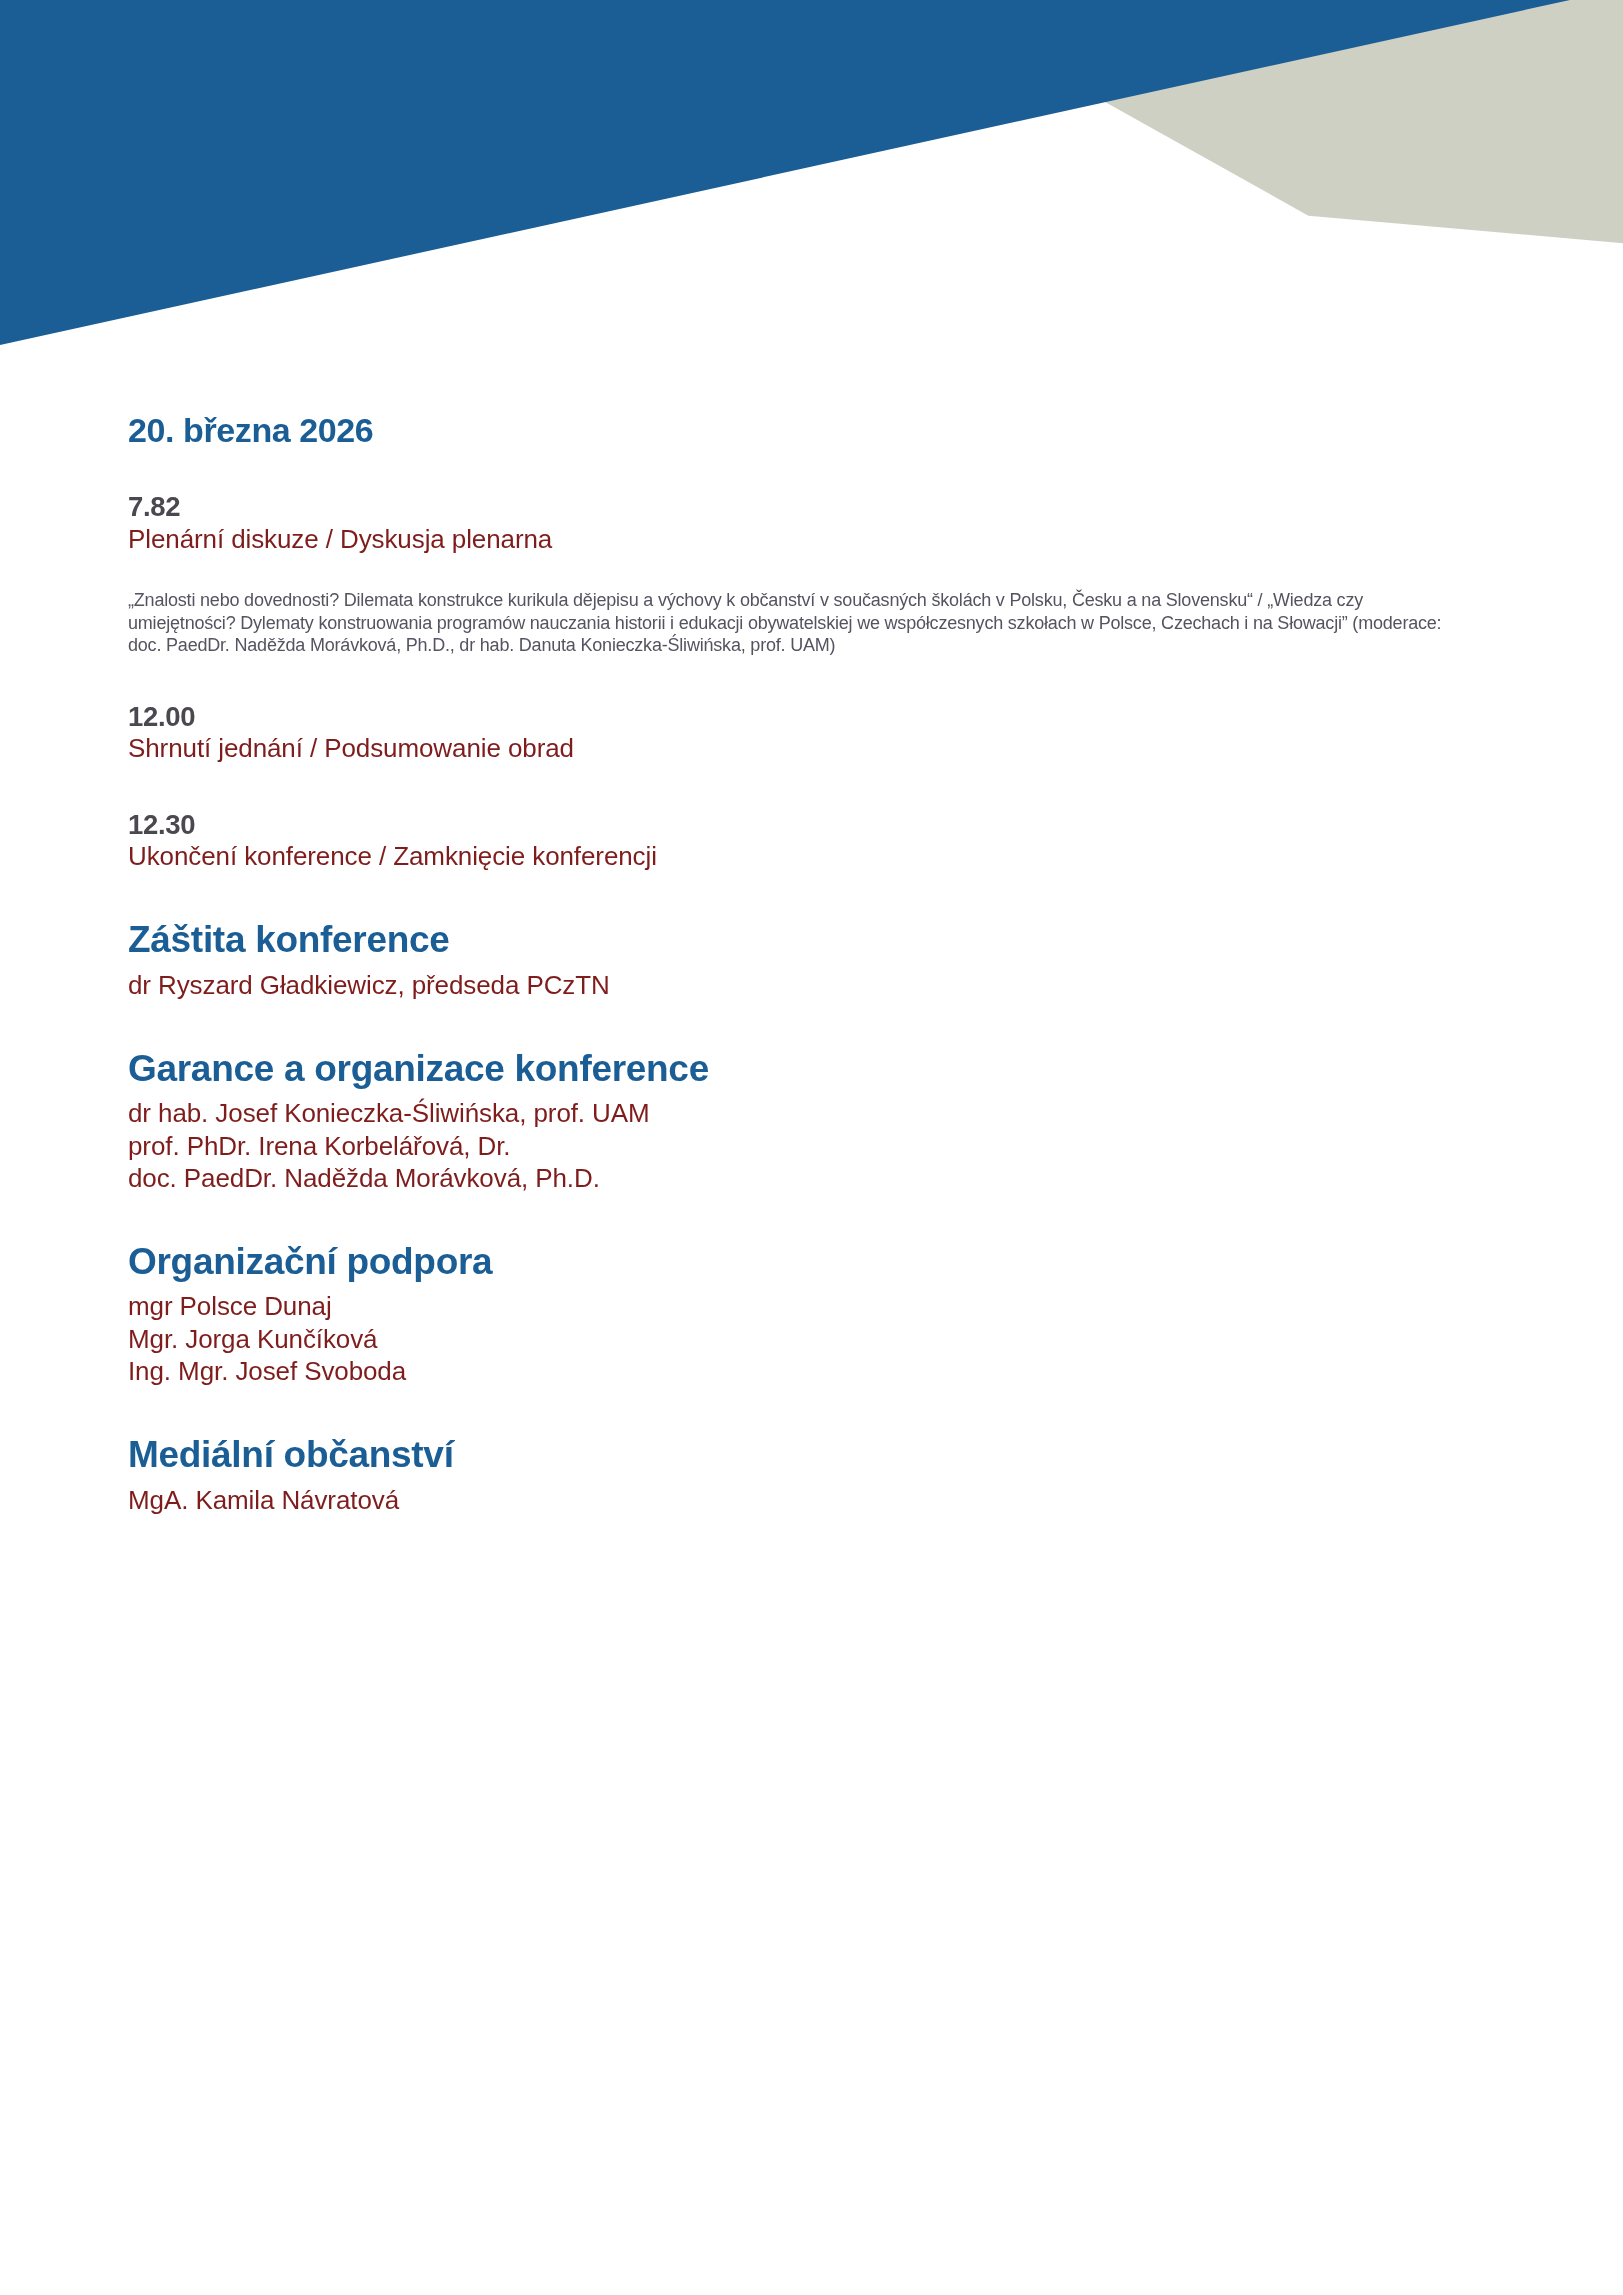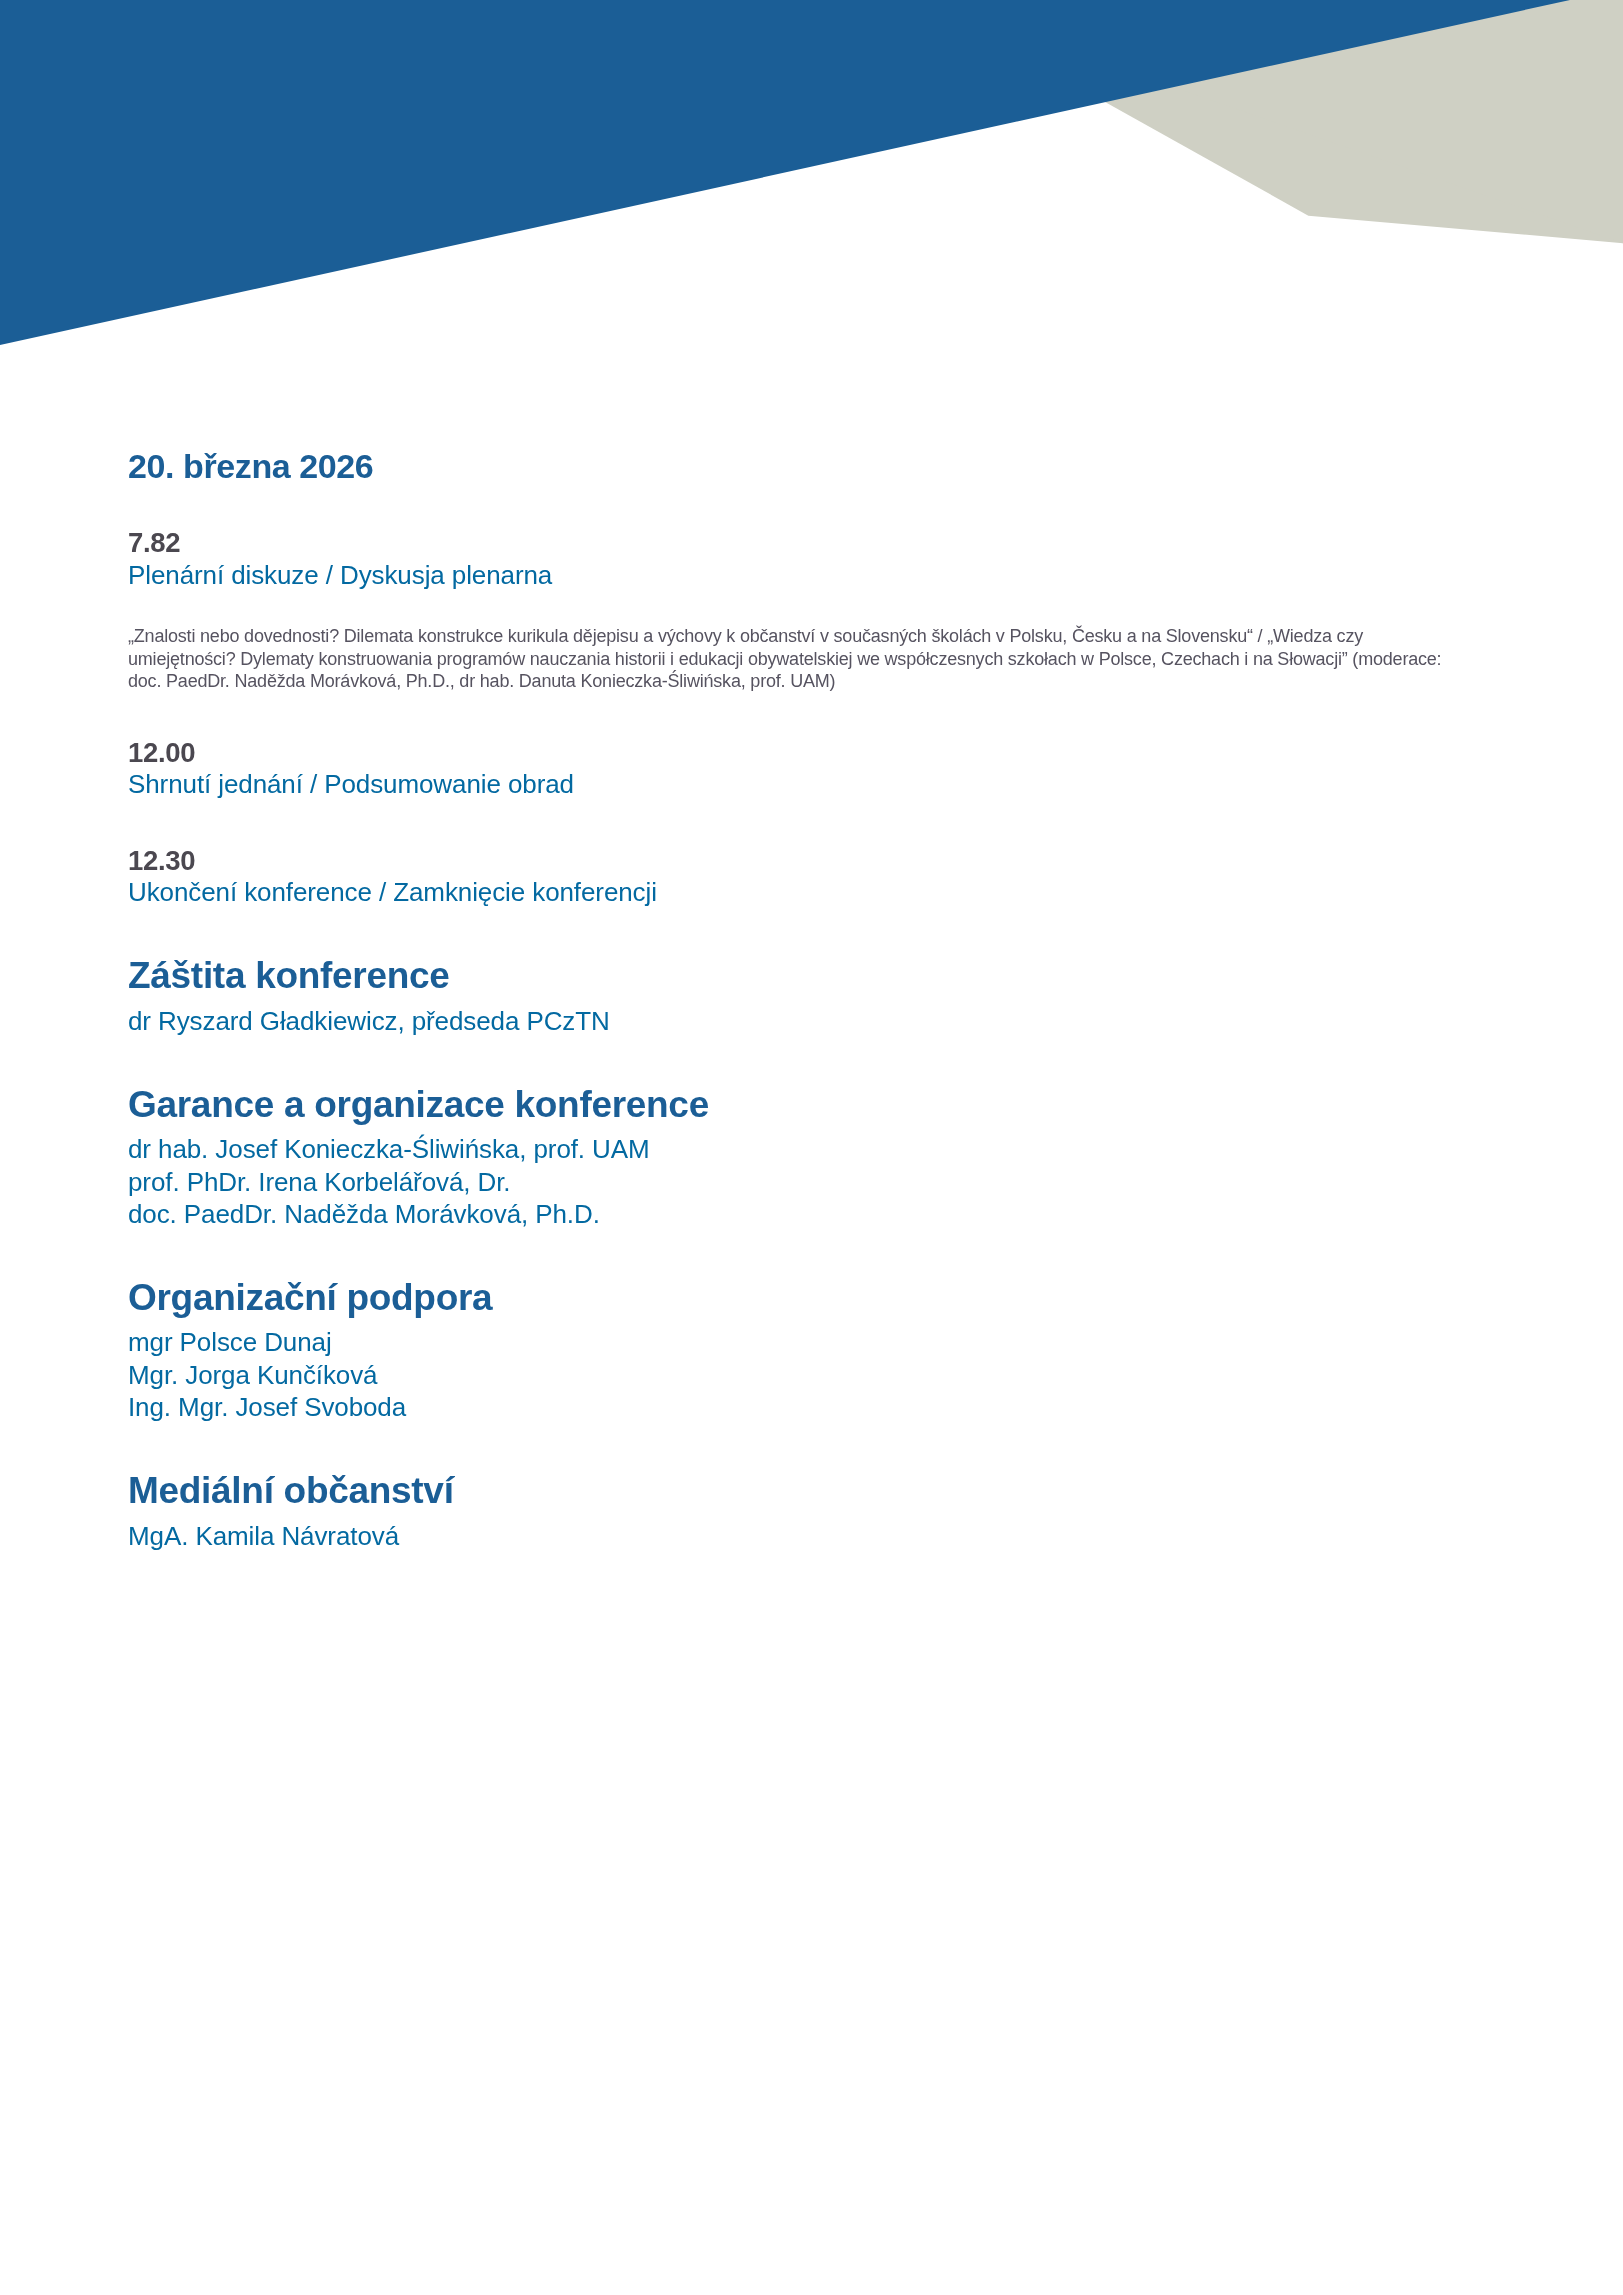--- a/index.html
+++ b/index.html
@@ -28,21 +28,21 @@
   #banner svg {
     display: block;
     width: 1623px;
     height: 366px;
   }
 
   
   #content {
     position: absolute;
     left: 128px;
-    top: 448px;
+    top: 412px;
     width: 1374px;
   }
 
   
   .date-heading {
     font-size: 34px;
     font-weight: 700;
     color: #1B5E96;
     letter-spacing: -0.4px;
     line-height: 1.1;
@@ -56,21 +56,21 @@
     color: #4B4850;
     letter-spacing: -0.3px;
     line-height: 1.18;
     margin: 0;
   }
 
   
   .body-line {
     font-size: 26px;
     font-weight: 400;
-    color: #0369a1;
+    color: #7f1d1d;
     letter-spacing: -0.1px;
     line-height: 1.2;
     margin: 0;
   }
 
   
   .para {
     font-size: 18px;
     font-weight: 400;
     color: #565360;

